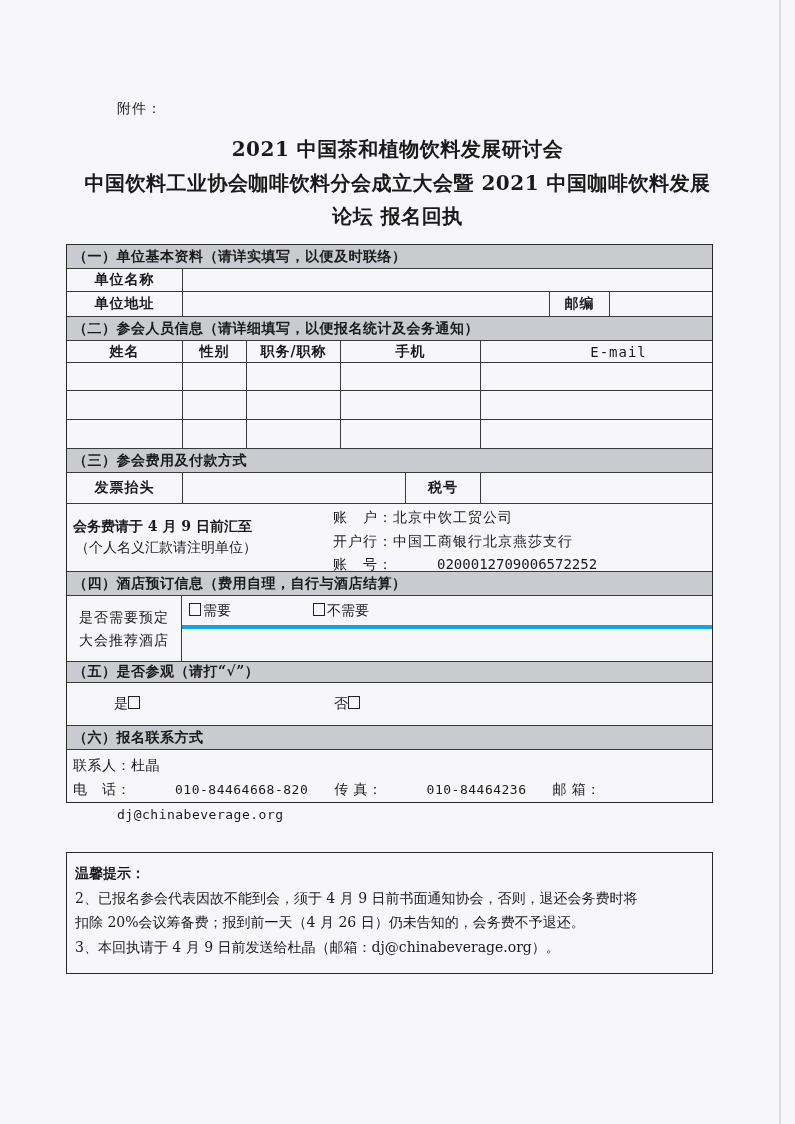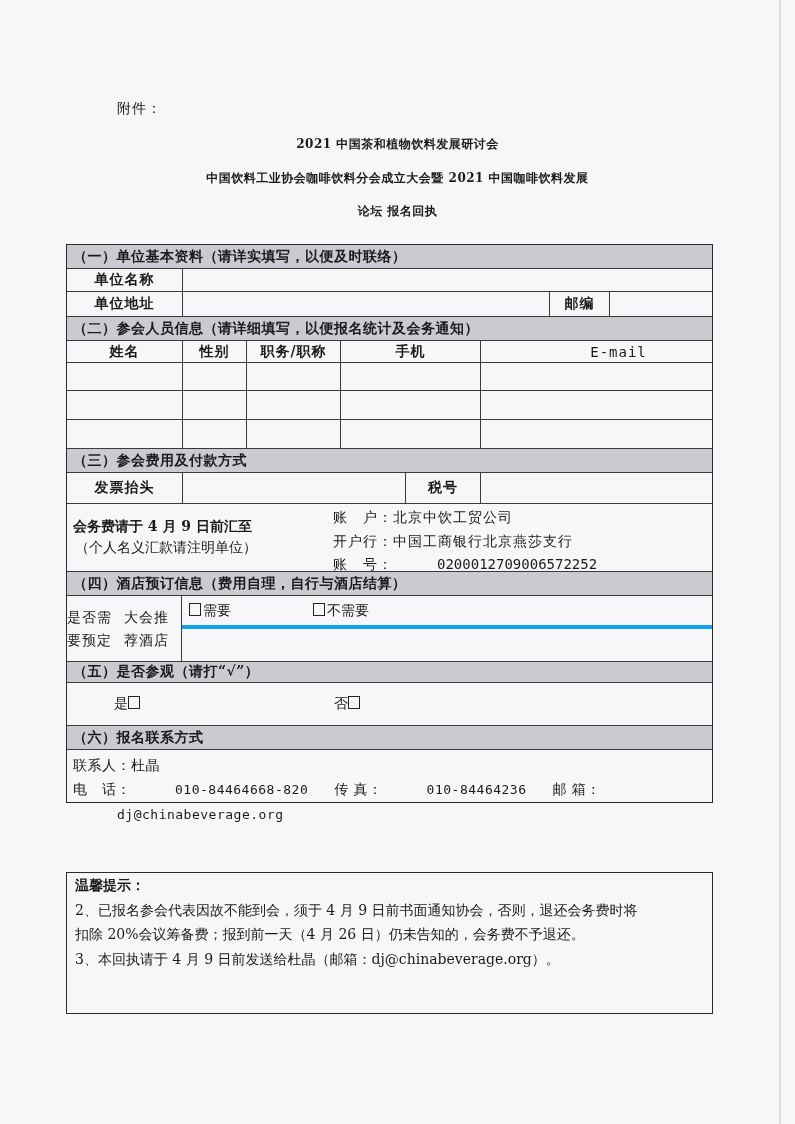--- a/index.html
+++ b/index.html
@@ -4,36 +4,36 @@
 <style>
   html, body { margin: 0; padding: 0; }
   body {
     width: 795px; height: 1124px; position: relative; overflow: hidden;
     background: #f7f7fa;
     font-family: "DejaVu Serif", "Liberation Serif", serif;
     color: #1a1a1a;
   }
   .scan-edge { position: absolute; left: 779px; top: 0; width: 2px; height: 1124px; background: #dcdde2; }
   .attach { position: absolute; left: 117px; top: 100px; font-size: 14px; letter-spacing: 1px; }
-  .title { position: absolute; left: 0; width: 795px; text-align: center; font-size: 12px; font-weight: bold; letter-spacing: 0.5px; }
+  .title { position: absolute; left: 0; width: 795px; text-align: center; font-size: 20px; font-weight: bold; letter-spacing: 0.5px; }
   .t1 { top: 136px; }
   .t2 { top: 170px; }
   .t3 { top: 203px; }
 
   .form { position: absolute; left: 66px; top: 244px; width: 647px; border: 1.5px solid #2a2a2a; box-sizing: border-box; }
   .row { display: flex; border-top: 1px solid #3a3a3a; box-sizing: border-box; }
   .row:first-child { border-top: none; }
   .band { background: #c9cbd0; font-size: 14px; padding-left: 6px; align-items: center; font-weight: bold; letter-spacing: 0.5px; }
   .cell { border-left: 1px solid #3a3a3a; box-sizing: border-box; display: flex; align-items: center; font-size: 14px; }
   .cell:first-child { border-left: none; }
   .center { justify-content: center; }
   .lbl { font-weight: bold; letter-spacing: 1px; }
   .mono { font-family: "DejaVu Sans Mono", "Liberation Mono", monospace; padding-left: 44px; }
 
-  .notes { position: absolute; left: 66px; top: 852px; width: 647px; height: 142px; border: 1.5px solid #2a2a2a; box-sizing: border-box; padding: 0 8px; font-size: 14px; line-height: 24.5px; margin-top: 20px; }
+  .notes { position: absolute; left: 66px; top: 852px; width: 647px; height: 122px; border: 1.5px solid #2a2a2a; box-sizing: border-box; padding: 8px 8px; font-size: 14px; line-height: 24.5px; }
   .notes .nt { font-weight: bold; }
   .cb { display: inline-block; width: 10px; height: 11px; border: 1px solid #222; vertical-align: -1px; margin-right: 2px; }
 </style>
 </head>
 <body>
 
 <div class="scan-edge"></div>
 
 <div class="attach">附件：</div>
 <div class="title t1">2021 中国茶和植物饮料发展研讨会</div>
@@ -106,21 +106,21 @@
       <div><span>账　户：</span><span>北京中饮工贸公司</span></div>
       <div><span>开户行：</span><span>中国工商银行北京燕莎支行</span></div>
       <div><span>账　号：</span><span class="mono" style="letter-spacing:0">0200012709006572252</span></div>
     </div>
   </div>
 
   <div class="row band" style="height:24px">
     <span>（四）酒店预订信息（费用自理，自行与酒店结算）</span>
   </div>
   <div class="row" style="height:66px">
-    <div class="cell" style="width:114px;justify-content:center;align-items:center;line-height:23px;letter-spacing:1px">
+    <div class="cell" style="width:114px;flex-direction:column;justify-content:center;align-items:center;line-height:23px;letter-spacing:1px">
       <div>是否需要预定</div>
       <div>大会推荐酒店</div>
     </div>
     <div class="cell" style="flex:1;flex-direction:column;align-items:stretch">
       <div style="height:33px;display:flex;align-items:center;padding-left:7px;border-bottom:4px solid #0ea5e9;box-sizing:border-box">
         <span><span class="cb"></span><span>需要</span></span>
         <span style="display:inline-block;width:82px"></span>
         <span><span class="cb"></span><span>不需要</span></span>
       </div>
     </div>

